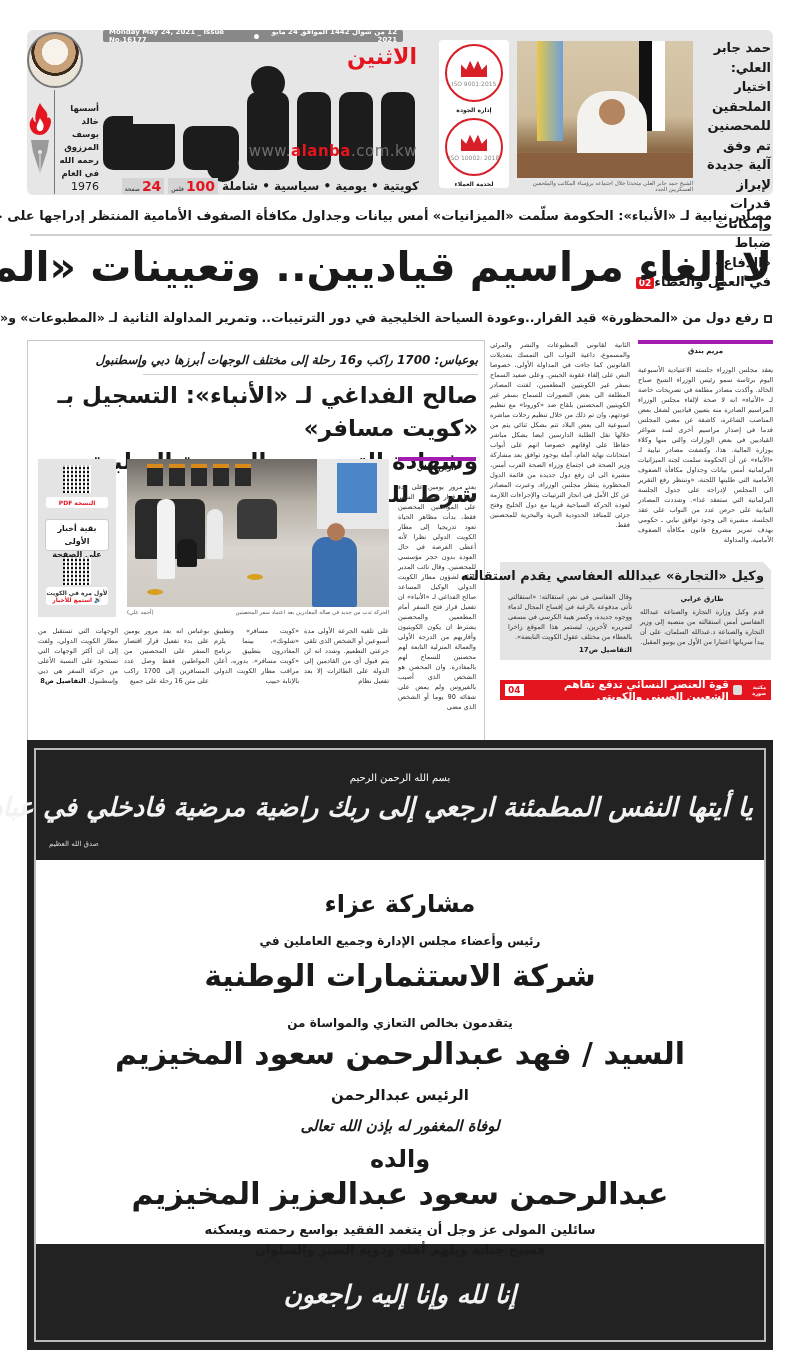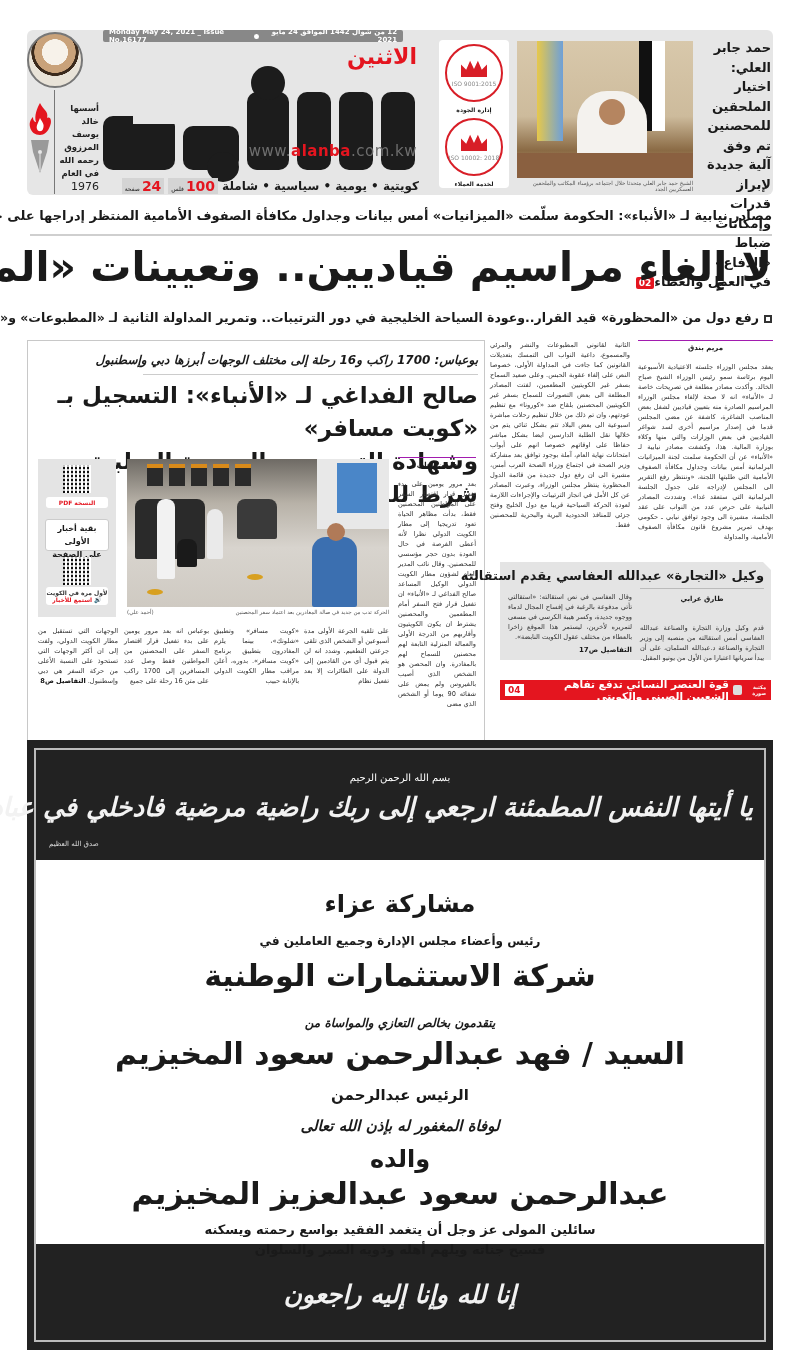--- a/index.html
+++ b/index.html
@@ -52,21 +52,21 @@
   .divider-top { position: absolute; left: 30px; top: 234px; width: 742px; height: 2px; background: #cfcfcf; }
   .main-headline { position: absolute; left: 30px; top: 238px; width: 742px; text-align: center; font-size: 41px; font-weight: bold; letter-spacing: -0.5px; white-space: nowrap; line-height: 58px; }
   .subhead { position: absolute; left: 30px; top: 310px; width: 742px; text-align: right; font-size: 12.5px; font-weight: bold; white-space: nowrap; }
   .subhead .sq { display: inline-block; width: 8px; height: 8px; border: 2px solid #333; margin-left: 5px; vertical-align: middle; }
 
   
   .airport-box { position: absolute; left: 27px; top: 340px; width: 458px; height: 423px; border: 1px solid #c8c8c8; }
   .airport-kicker { position: absolute; left: 115px; top: 12px; width: 335px; text-align: right; font-size: 12px; font-weight: bold; white-space: nowrap; font-style: italic; }
   .airport-rule { position: absolute; left: 115px; top: 33px; width: 335px; height: 1px; background: #ccc; }
   .airport-headline { position: absolute; left: 10px; top: 38px; width: 440px; text-align: right; font-size: 23px; font-weight: bold; line-height: 33px; }
-  .byline { text-align: center; font-size: 7px; font-weight: bold; border-top: 1px solid #a21caf; padding-top: 3px; }
+  .byline { text-align: center; font-size: 7px; font-weight: bold; border-top: 4px solid #a21caf; padding-top: 3px; }
   .col-text { font-size: 6.6px; line-height: 10px; color: #333; text-align: justify; }
 
   .sidebar-links { position: absolute; left: 10px; top: 118px; width: 78px; height: 158px; background: #e4e4e4; }
   .qr { position: absolute; left: 25px; width: 28px; height: 28px; background:
         repeating-linear-gradient(90deg, #111 0 2px, #fff 2px 4px),
         #111; }
   .qr::after { content: ""; position: absolute; inset: 0; background: repeating-linear-gradient(0deg, transparent 0 2px, rgba(255,255,255,0.75) 2px 4px); }
   .link-card { position: absolute; left: 8px; width: 62px; background: #fff; border-radius: 3px; text-align: center; font-size: 6px; color: #e4151f; font-weight: bold; padding: 2px 0; }
   .more-card { position: absolute; left: 7px; top: 60px; width: 64px; height: 32px; background: #fff; border: 1px solid #ccc; border-radius: 3px; text-align: center; font-size: 8px; font-weight: bold; line-height: 13px; padding-top: 2px; }
 
@@ -258,21 +258,21 @@
     <div class="col-text" style="margin-top:10px">يعقد مجلس الوزراء جلسته الاعتيادية الأسبوعية اليوم برئاسة سمو رئيس الوزراء الشيخ صباح الخالد. وأكدت مصادر مطلعة في تصريحات خاصة لـ «الأنباء» انه لا صحة لإلغاء مجلس الوزراء المراسيم الصادرة منه بتعيين قياديين لشغل بعض المناصب الشاغرة، كاشفة عن مضي المجلس قدما في إصدار مراسيم أخرى لسد شواغر القياديين في بعض الوزارات والتي منها وكلاء بوزارة المالية. هذا، وكشفت مصادر نيابية لـ «الأنباء» عن أن الحكومة سلمت لجنة الميزانيات البرلمانية أمس بيانات وجداول مكافأة الصفوف الأمامية التي طلبتها اللجنة، «وننتظر رفع التقرير الى المجلس لإدراجه على جدول الجلسة البرلمانية التي ستعقد غدا». وشددت المصادر النيابية على حرص عدد من النواب على عقد الجلسة، مشيرة الى وجود توافق نيابي ـ حكومي بهدف تمرير مشروع قانون مكافأة الصفوف الأمامية، والمداولة</div>
   </div>
   <div class="right-col-b col-text">الثانية لقانوني المطبوعات والنشر والمرئي والمسموع، داعية النواب الى التمسك بتعديلات القانونين كما جاءت في المداولة الأولى، خصوصا النص على إلغاء عقوبة الحبس. وعلى صعيد السماح بسفر غير الكويتيين المطعمين، لفتت المصادر المطلعة الى بعض التصورات للسماح بسفر غير الكويتيين المحصنين بلقاح ضد «كورونا» مع تنظيم عودتهم، وان تم ذلك من خلال تنظيم رحلات مباشرة اسبوعية الى بعض البلاد تتم بشكل ثنائي يتم من خلالها نقل الطلبة الدارسين ايضا بشكل مباشر حفاظا على اوقاتهم خصوصا انهم على أبواب امتحانات نهاية العام، آملة بوجود توافق بعد مشاركة وزير الصحة في اجتماع وزراء الصحة العرب أمس، مشيرة الى ان رفع دول جديدة من قائمة الدول المحظورة ينتظر مجلس الوزراء، وعبرت المصادر عن كل الأمل في انجاز الترتيبات والإجراءات اللازمة لعودة الحركة السياحية قريبا مع دول الخليج وفتح جزئي للمنافذ الحدودية البرية والبحرية للمحصنين فقط.</div>
 </section>
 
 <section class="resign-box">
   <h3 class="resign-head">وكيل «التجارة» عبدالله العفاسي يقدم استقالته</h3>
   <div class="resign-rule"></div>
   <div style="position:absolute;left:140px;top:30px;width:124px;">
     <div class="byline" style="border:none">طارق عرابي</div>
-    <div class="col-text" style="margin-top:20px">قدم وكيل وزارة التجارة والصناعة عبدالله العفاسي أمس استقالته من منصبه إلى وزير التجارة والصناعة د.عبدالله السلمان، على أن يبدأ سريانها اعتبارا من الأول من يونيو المقبل.</div>
+    <div class="col-text" style="margin-top:4px">قدم وكيل وزارة التجارة والصناعة عبدالله العفاسي أمس استقالته من منصبه إلى وزير التجارة والصناعة د.عبدالله السلمان، على أن يبدأ سريانها اعتبارا من الأول من يونيو المقبل.</div>
   </div>
   <div style="position:absolute;left:8px;top:30px;width:124px;">
     <div class="col-text">وقال العفاسي في نص استقالته: «استقالتي تأتي مدفوعة بالرغبة في إفساح المجال لدماء ووجوه جديدة، وكسر هيبة الكرسي في مسعى لتمريره لأخرين، ليستمر هذا الموقع زاخرا بالعطاء من مختلف عقول الكويت النابضة».</div>
     <div style="font-size:7px;font-weight:bold;margin-top:4px;">التفاصيل ص17</div>
   </div>
 </section>
 
 <div class="red-banner">
   <span style="display:flex;align-items:center;gap:4px;">
     <span class="tag">مكتبة صورة</span>
@@ -285,21 +285,21 @@
 <section class="ad">
   <div class="ad-inner"></div>
   <div class="basmala">بسم الله الرحمن الرحيم</div>
   <div class="verse">يا أيتها النفس المطمئنة ارجعي إلى ربك راضية مرضية فادخلي في عبادي وادخلي جنتي</div>
   <div class="sadaq">صدق الله العظيم</div>
 
   <div class="ad-white"></div>
   <div class="ad-line" style="top:150px;font-size:24px;letter-spacing:2px;">مشاركة عزاء</div>
   <div class="ad-line" style="top:194px;font-size:12px;">رئيس وأعضاء مجلس الإدارة وجميع العاملين في</div>
   <div class="ad-line" style="top:218px;font-size:30px;">شركة الاستثمارات الوطنية</div>
-  <div class="ad-line" style="top:276px;font-size:12px;font-style:italic;">يتقدمون بخالص التعازي والمواساة من</div>
+  <div class="ad-line" style="top:276px;font-size:12px;">يتقدمون بخالص التعازي والمواساة من</div>
   <div class="ad-line" style="top:296px;font-size:30px;">السيد / فهد عبدالرحمن سعود المخيزيم</div>
   <div class="ad-line" style="top:346px;font-size:15px;">الرئيس عبدالرحمن</div>
   <div class="ad-line" style="top:377px;font-size:15px;font-style:italic;">لوفاة المغفور له بإذن الله تعالى</div>
   <div class="ad-line" style="top:405px;font-size:24px;letter-spacing:4px;text-align:center;">والده</div>
   <div class="ad-line" style="top:436px;font-size:30px;">عبدالرحمن سعود عبدالعزيز المخيزيم</div>
   <div class="ad-line" style="top:482px;font-size:13px;">سائلين المولى عز وجل أن يتغمد الفقيد بواسع رحمته ويسكنه</div>
   <div class="ad-line" style="top:502px;font-size:13px;">فسيح جناته ويلهم أهله وذويه الصبر والسلوان</div>
 
   <div class="istirja">إنا لله وإنا إليه راجعون</div>
 </section>

